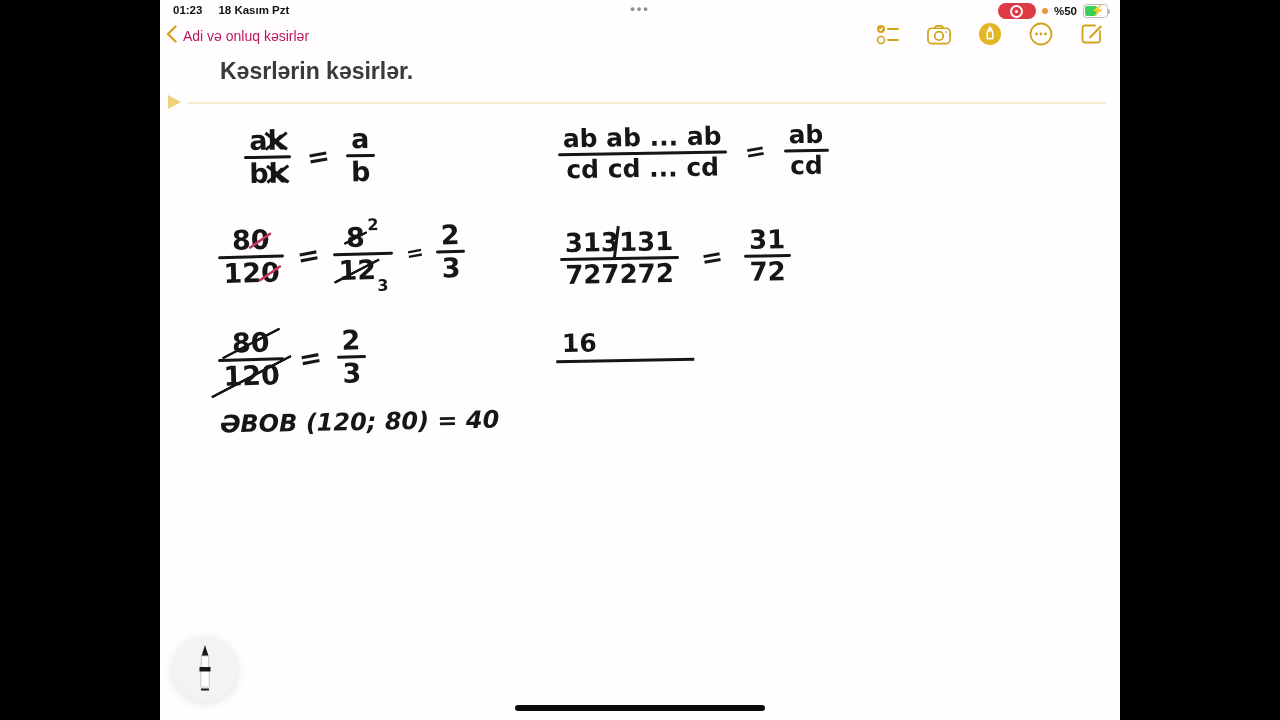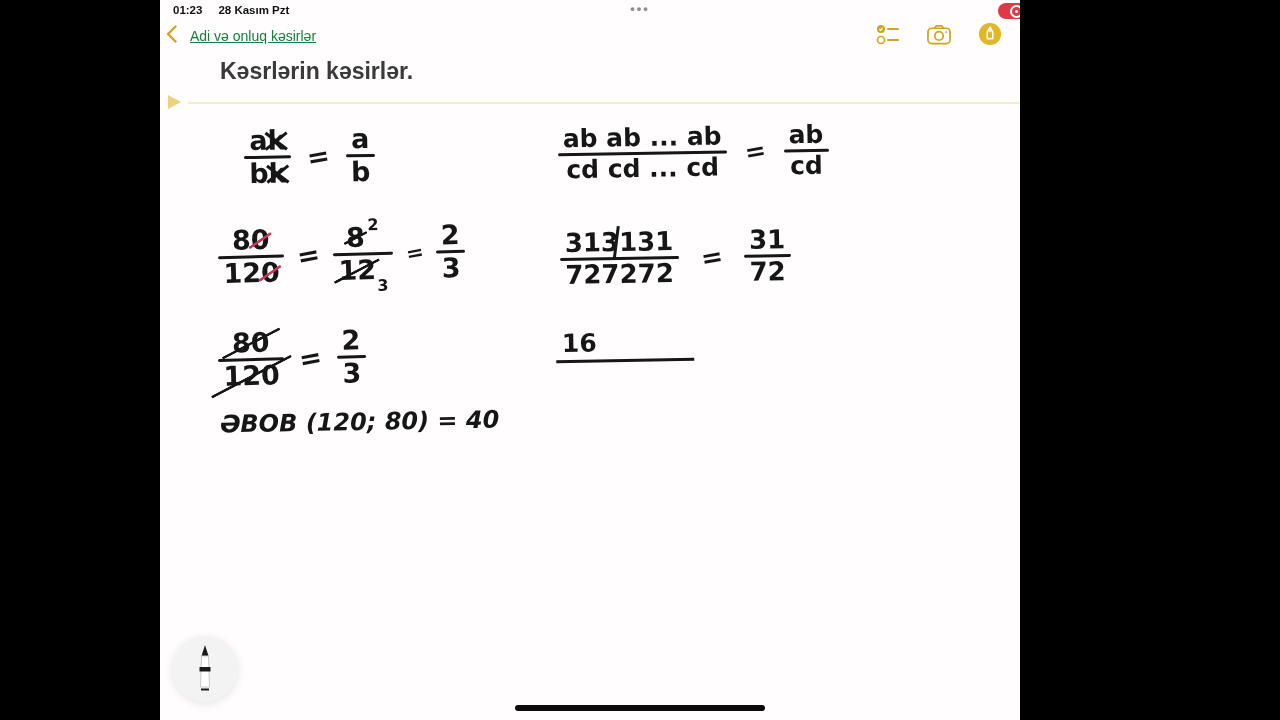--- a/index.html
+++ b/index.html
@@ -1,16 +1,16 @@
 <!DOCTYPE html>
 <html><head>
 <meta charset="utf-8">
 <style>
   html,body{margin:0;padding:0;background:#000;}
-  .stage{position:relative;width:1020px;height:720px;background:#000;overflow:hidden;
+  .stage{position:relative;width:1280px;height:720px;background:#000;overflow:hidden;
          font-family:"Liberation Sans",sans-serif;}
   .app{position:absolute;left:160px;top:0;width:960px;height:720px;background:#fffdfd;}
 
   
   .time-date{position:absolute;left:13px;top:4px;font-size:11.5px;font-weight:700;color:#111;
              display:flex;gap:16px;}
   .mt-dots{position:absolute;left:0;right:0;top:1px;text-align:center;color:#8e8e93;
            font-size:13px;font-weight:700;letter-spacing:2px;}
   .sb-right{position:absolute;right:12px;top:3px;display:flex;align-items:center;gap:6px;}
   .rec-pill{width:38px;height:16px;border-radius:9px;background:#dd3a46;display:flex;
@@ -20,22 +20,22 @@
   .rec-dot{width:3px;height:3px;background:#fff;border-radius:50%;}
   .mic-dot{width:6px;height:6px;border-radius:50%;background:#e8963c;}
   .batt-pct{font-size:11.5px;font-weight:600;color:#111;}
   .battery{position:relative;width:23px;height:12px;border:1px solid #b9b9b9;border-radius:3.5px;}
   .battery .fill{position:absolute;left:1px;top:1px;bottom:1px;width:50%;background:#38d158;border-radius:2px;}
   .battery .cap{position:absolute;right:-3px;top:3.5px;width:2px;height:5px;background:#b9b9b9;
                 border-radius:0 2px 2px 0;}
   .battery .bolt{position:absolute;left:7px;top:-1px;font-size:11px;color:#111;}
 
   
-  .nav-back{position:absolute;left:6px;top:25px;display:flex;align-items:center;gap:13px;
-            color:#15803d;cursor:pointer;text-decoration:underline;}
+  .nav-back{position:absolute;left:6px;top:25px;display:flex;align-items:center;gap:6px;
+            color:#be185d;cursor:pointer;}
   .nav-back .lbl{font-size:14px;}
   .tb-icons{position:absolute;right:16px;top:22px;display:flex;align-items:center;gap:27px;
             color:#d0a41c;}
   .tb-icons .ic{width:24px;height:24px;display:flex;align-items:center;justify-content:center;}
 
   
   .note-title{position:absolute;left:60px;top:58px;font-size:23px;font-weight:700;color:#3a3a3c;}
   .collapse-tri{position:absolute;left:8px;top:95px;width:0;height:0;
                 border-top:7px solid transparent;border-bottom:7px solid transparent;
                 border-left:13px solid #ecd27a;}
@@ -71,21 +71,21 @@
             border-radius:3px;}
 </style>
 </head>
 <body>
 
 <div class="stage">
   <div class="app">
 
     <div class="time-date">
       <span>01:23</span>
-      <span>28 Kasım Pzt</span>
+      <span>18 Kasım Pzt</span>
     </div>
     <div class="mt-dots">•••</div>
     <div class="sb-right">
       <div class="rec-pill">
         <div class="rec-ring">
             <div class="rec-dot"></div>
           </div>
       </div>
       <div class="mic-dot"></div>
       <span class="batt-pct">%50</span>

